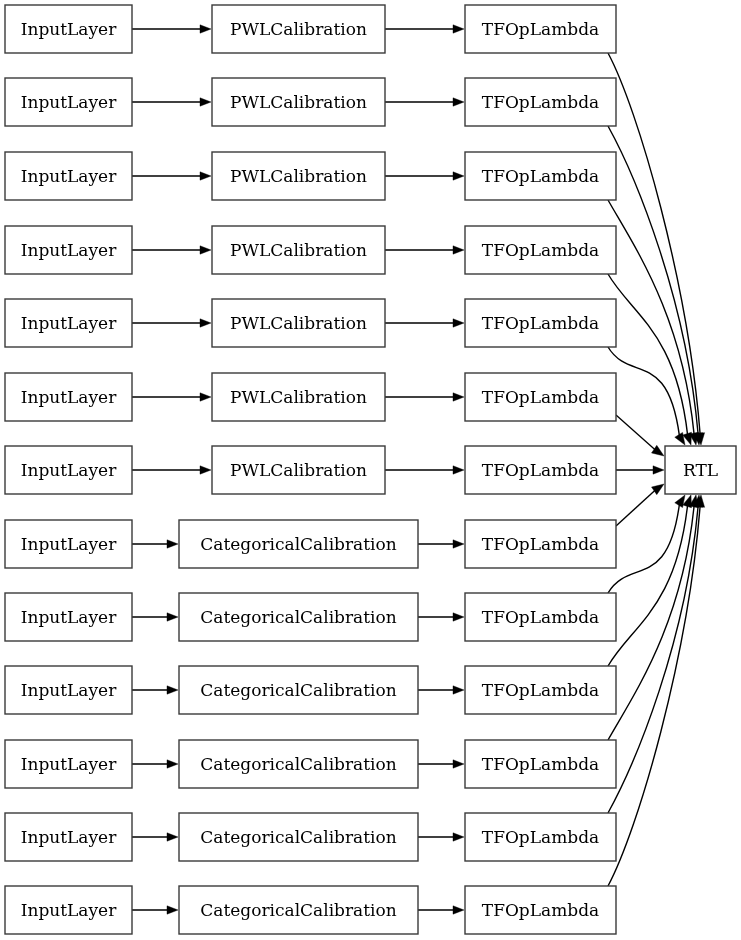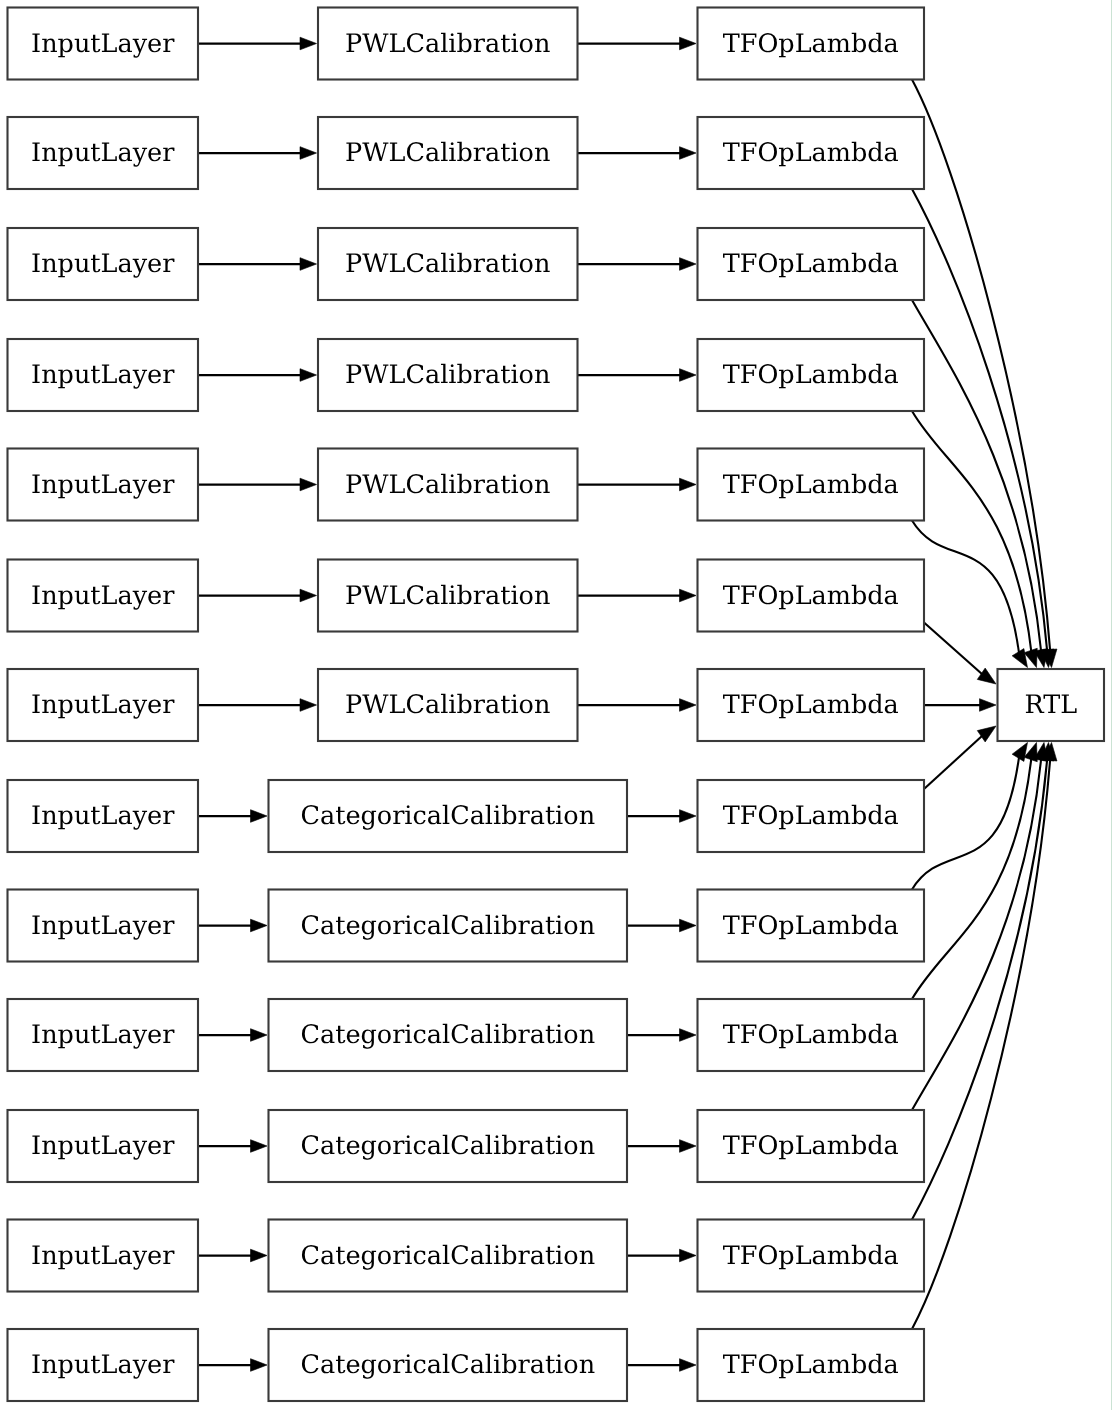--- a/index.html
+++ b/index.html
@@ -4,21 +4,21 @@
 <style>
   html, body {
     margin: 0;
     padding: 0;
     background: #ffffff;
   }
   #canvas-wrap {
     position: relative;
     width: 741px;
     height: 940px;
-    background: #15803d;
+    background: #bef264;
     overflow: hidden;
   }
   svg#graph {
     display: block;
     width: 741px;
     height: 940px;
     background: #ffffff;
   }
   .node-box {
     fill: #ffffff;

